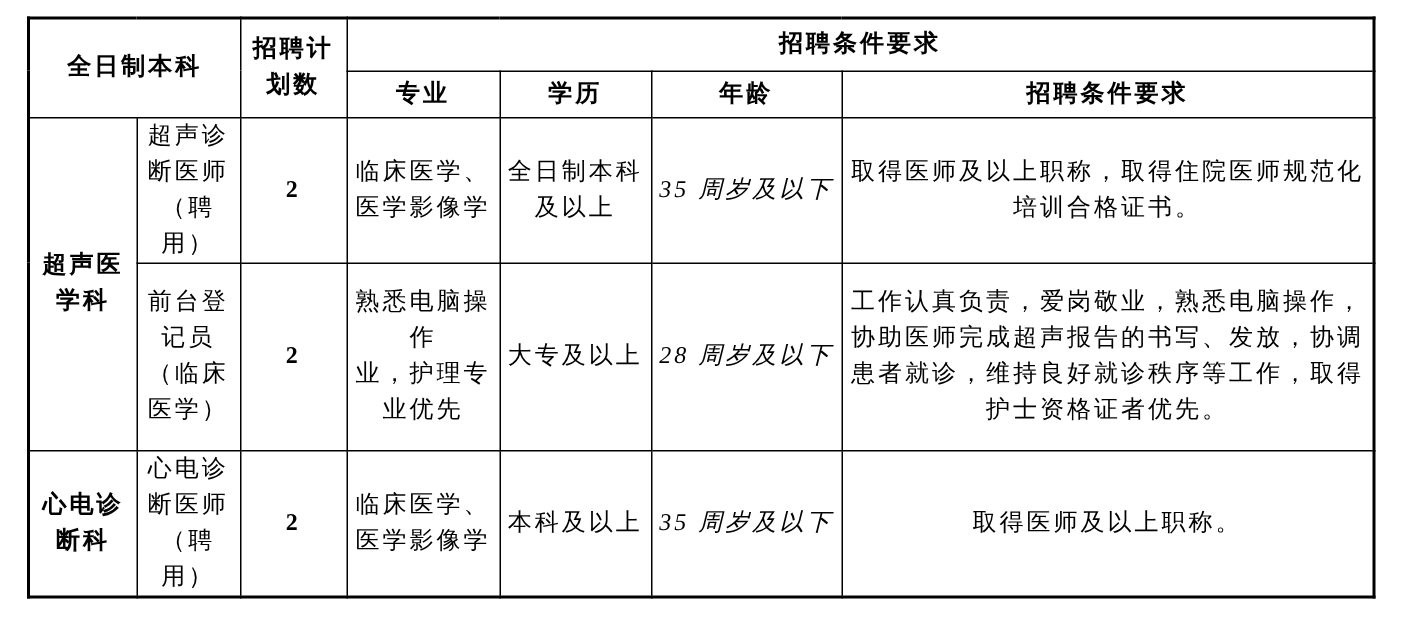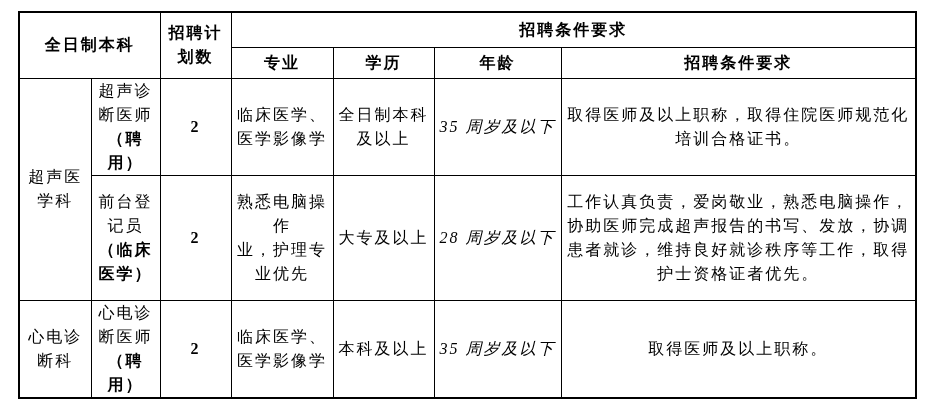--- a/index.html
+++ b/index.html
@@ -36,30 +36,30 @@
   .recruit th {
     font-weight: bold;
   }
   tr.hrow1 { height: 35px; }
   tr.hrow2 { height: 31px; }
   tr.drow1 { height: 96px; }
   tr.drow2 { height: 125px; }
   tr.drow3 { height: 96px; }
 
   .cell-dept {
-    font-weight: normal;
+    font-weight: bold;
     white-space: pre-line;
   }
   .cell-plan { white-space: pre-line; }
   .cell-title {
     white-space: pre-line;
     letter-spacing: 0;
     padding: 0 1px;
   }
-  .cell-title .suffix { font-weight: bold; }
+  .cell-title .suffix { font-weight: normal; }
   .cell-count { font-weight: bold; }
   .cell-major, .cell-edu { white-space: pre-line; }
   .cell-age {
     white-space: nowrap;
     letter-spacing: 1px;
     font-style: italic;
   }
   .cell-other {
     text-align: justify;
     padding: 0 4px;

